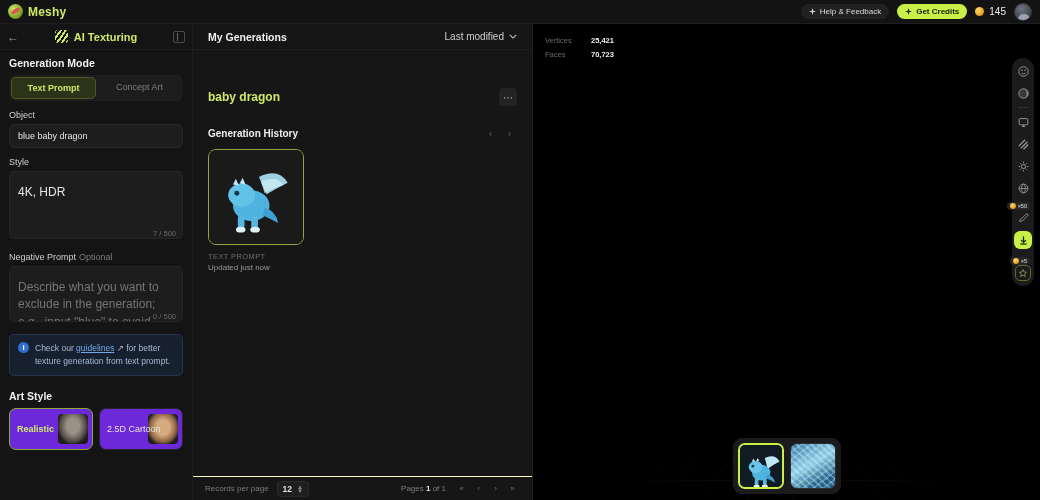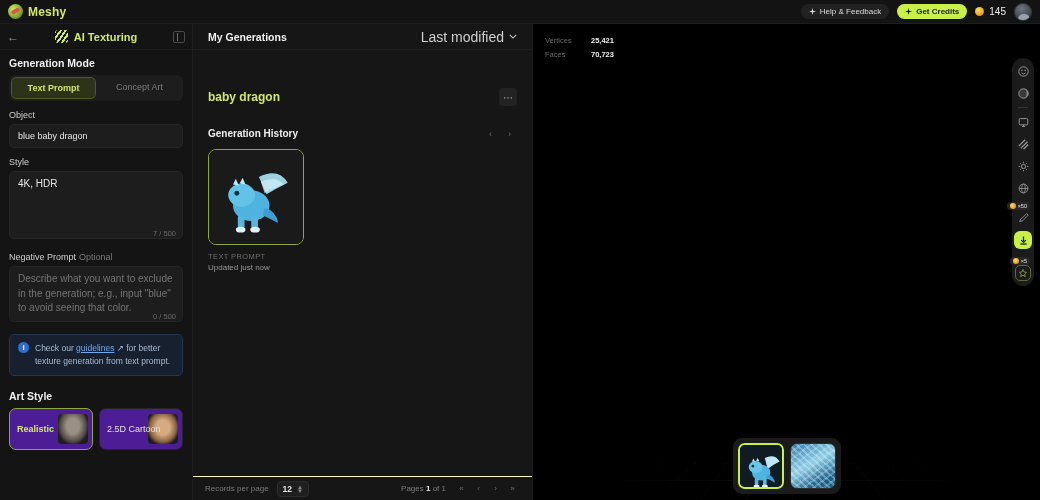--- a/index.html
+++ b/index.html
@@ -108,21 +108,21 @@
     border: 1px solid #4e5c22;
   }
   .text-input {
     background: #1d1d1d; border: 1px solid #262626; border-radius: 5px;
     padding: 6px 8px; font-size: 9px; color: #e6e6e6;
     width: 100%; font-family: "Liberation Sans", sans-serif;
   }
   .textarea-wrap { position: relative; }
   .textarea {
     background: #1d1d1d; border: 1px solid #262626; border-radius: 5px;
-    padding: 5px 8px; font-size: 10px; color: #e6e6e6;
+    padding: 12px 8px; font-size: 12px; color: #e6e6e6;
     width: 100%; resize: none; font-family: "Liberation Sans", sans-serif;
     line-height: 1.45;
   }
   .textarea.big { height: 68px; }
   .textarea.neg { height: 56px; color: #6d6d6d; }
   .counter {
     position: absolute; right: 7px; bottom: 5px;
     font-size: 7.5px; color: #6a6a6a;
   }
   .info-box {
@@ -133,21 +133,21 @@
   .info-ico {
     width: 11px; height: 11px; flex: 0 0 11px; border-radius: 50%;
     background: #2f6fd0; color: #fff; font-size: 8px; font-weight: bold;
     display: flex; align-items: center; justify-content: center;
   }
   .info-text { font-size: 8.5px; line-height: 1.5; color: #a9bcd4; }
   .info-text a { color: #6fa8ec; text-decoration: underline; }
 
   .art-grid { display: grid; grid-template-columns: 1fr 1fr; gap: 6px; margin-top: 6px; }
   .art-card {
-    background: #4c1d95; border: 1px solid #262626; border-radius: 7px;
+    background: #6d28d9; border: 1px solid #262626; border-radius: 7px;
     height: 42px; display: flex; align-items: center; padding: 0 7px;
     position: relative; cursor: pointer; overflow: hidden;
   }
   .art-card.active { border-color: #8da83c; }
   .art-name { font-size: 9px; color: #e2e2e2; z-index: 2; }
   .art-card.active .art-name { color: #cfe96b; font-weight: bold; }
   .art-thumb {
     position: absolute; right: 4px; top: 50%; transform: translateY(-50%);
     width: 30px; height: 30px; border-radius: 4px;
   }
@@ -175,21 +175,21 @@
     background: #161616; border-right: 1px solid #1f1f1f;
     display: flex; flex-direction: column;
   }
   .mid-head {
     height: 26px; flex: 0 0 26px; display: flex; align-items: center;
     padding: 0 15px; border-bottom: 1px solid #1f1f1f;
   }
   .mid-title { font-size: 10.5px; font-weight: bold; color: #f0f0f0; }
   .sort-ctl {
     margin-left: auto; display: flex; align-items: center; gap: 5px;
-    font-size: 14px; color: #cfcfcf; cursor: pointer;
+    font-size: 10px; color: #cfcfcf; cursor: pointer;
   }
   .mid-body { flex: 1; padding: 12px 15px 0; overflow: hidden; }
   .new-project {
     width: 100%; height: 26px; background: #1f1f1f;
     border: 1px solid #2a2a2a; border-radius: 5px;
     display: flex; align-items: center; justify-content: center; gap: 7px;
     font-size: 9.5px; color: #e8e8e8; cursor: pointer;
     font-family: "Liberation Sans", sans-serif;
   }
   .proj-row {

